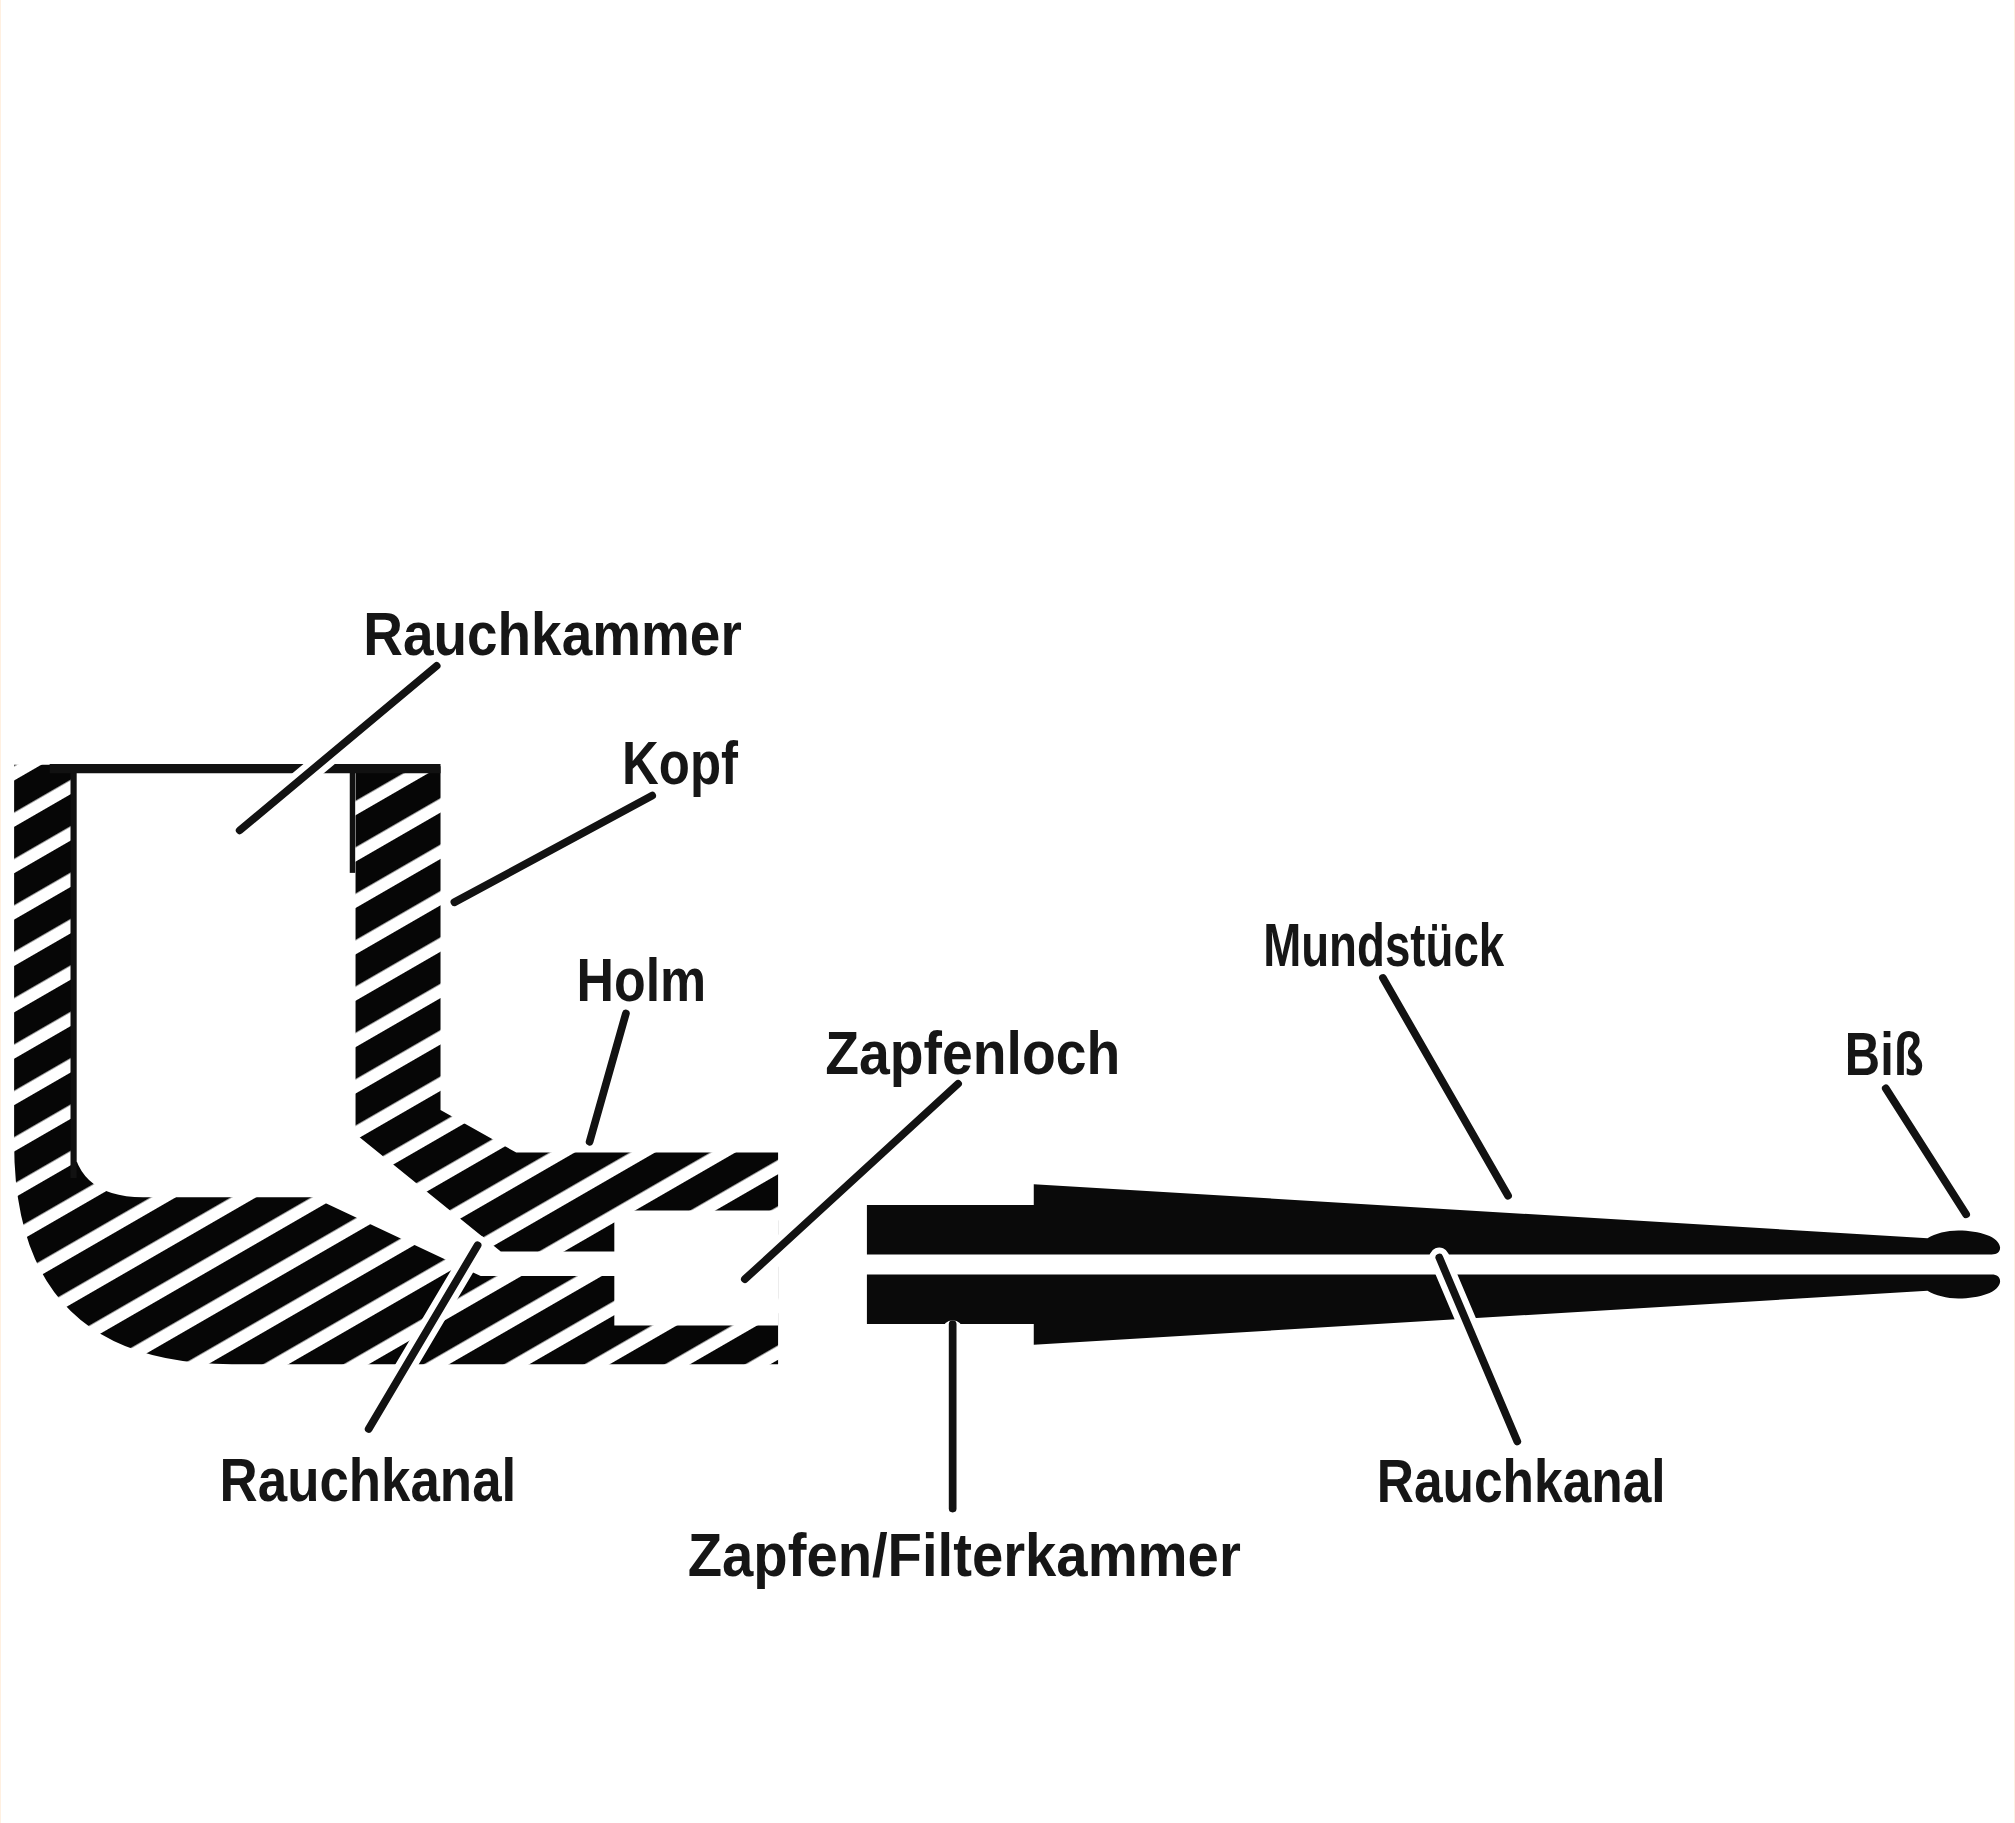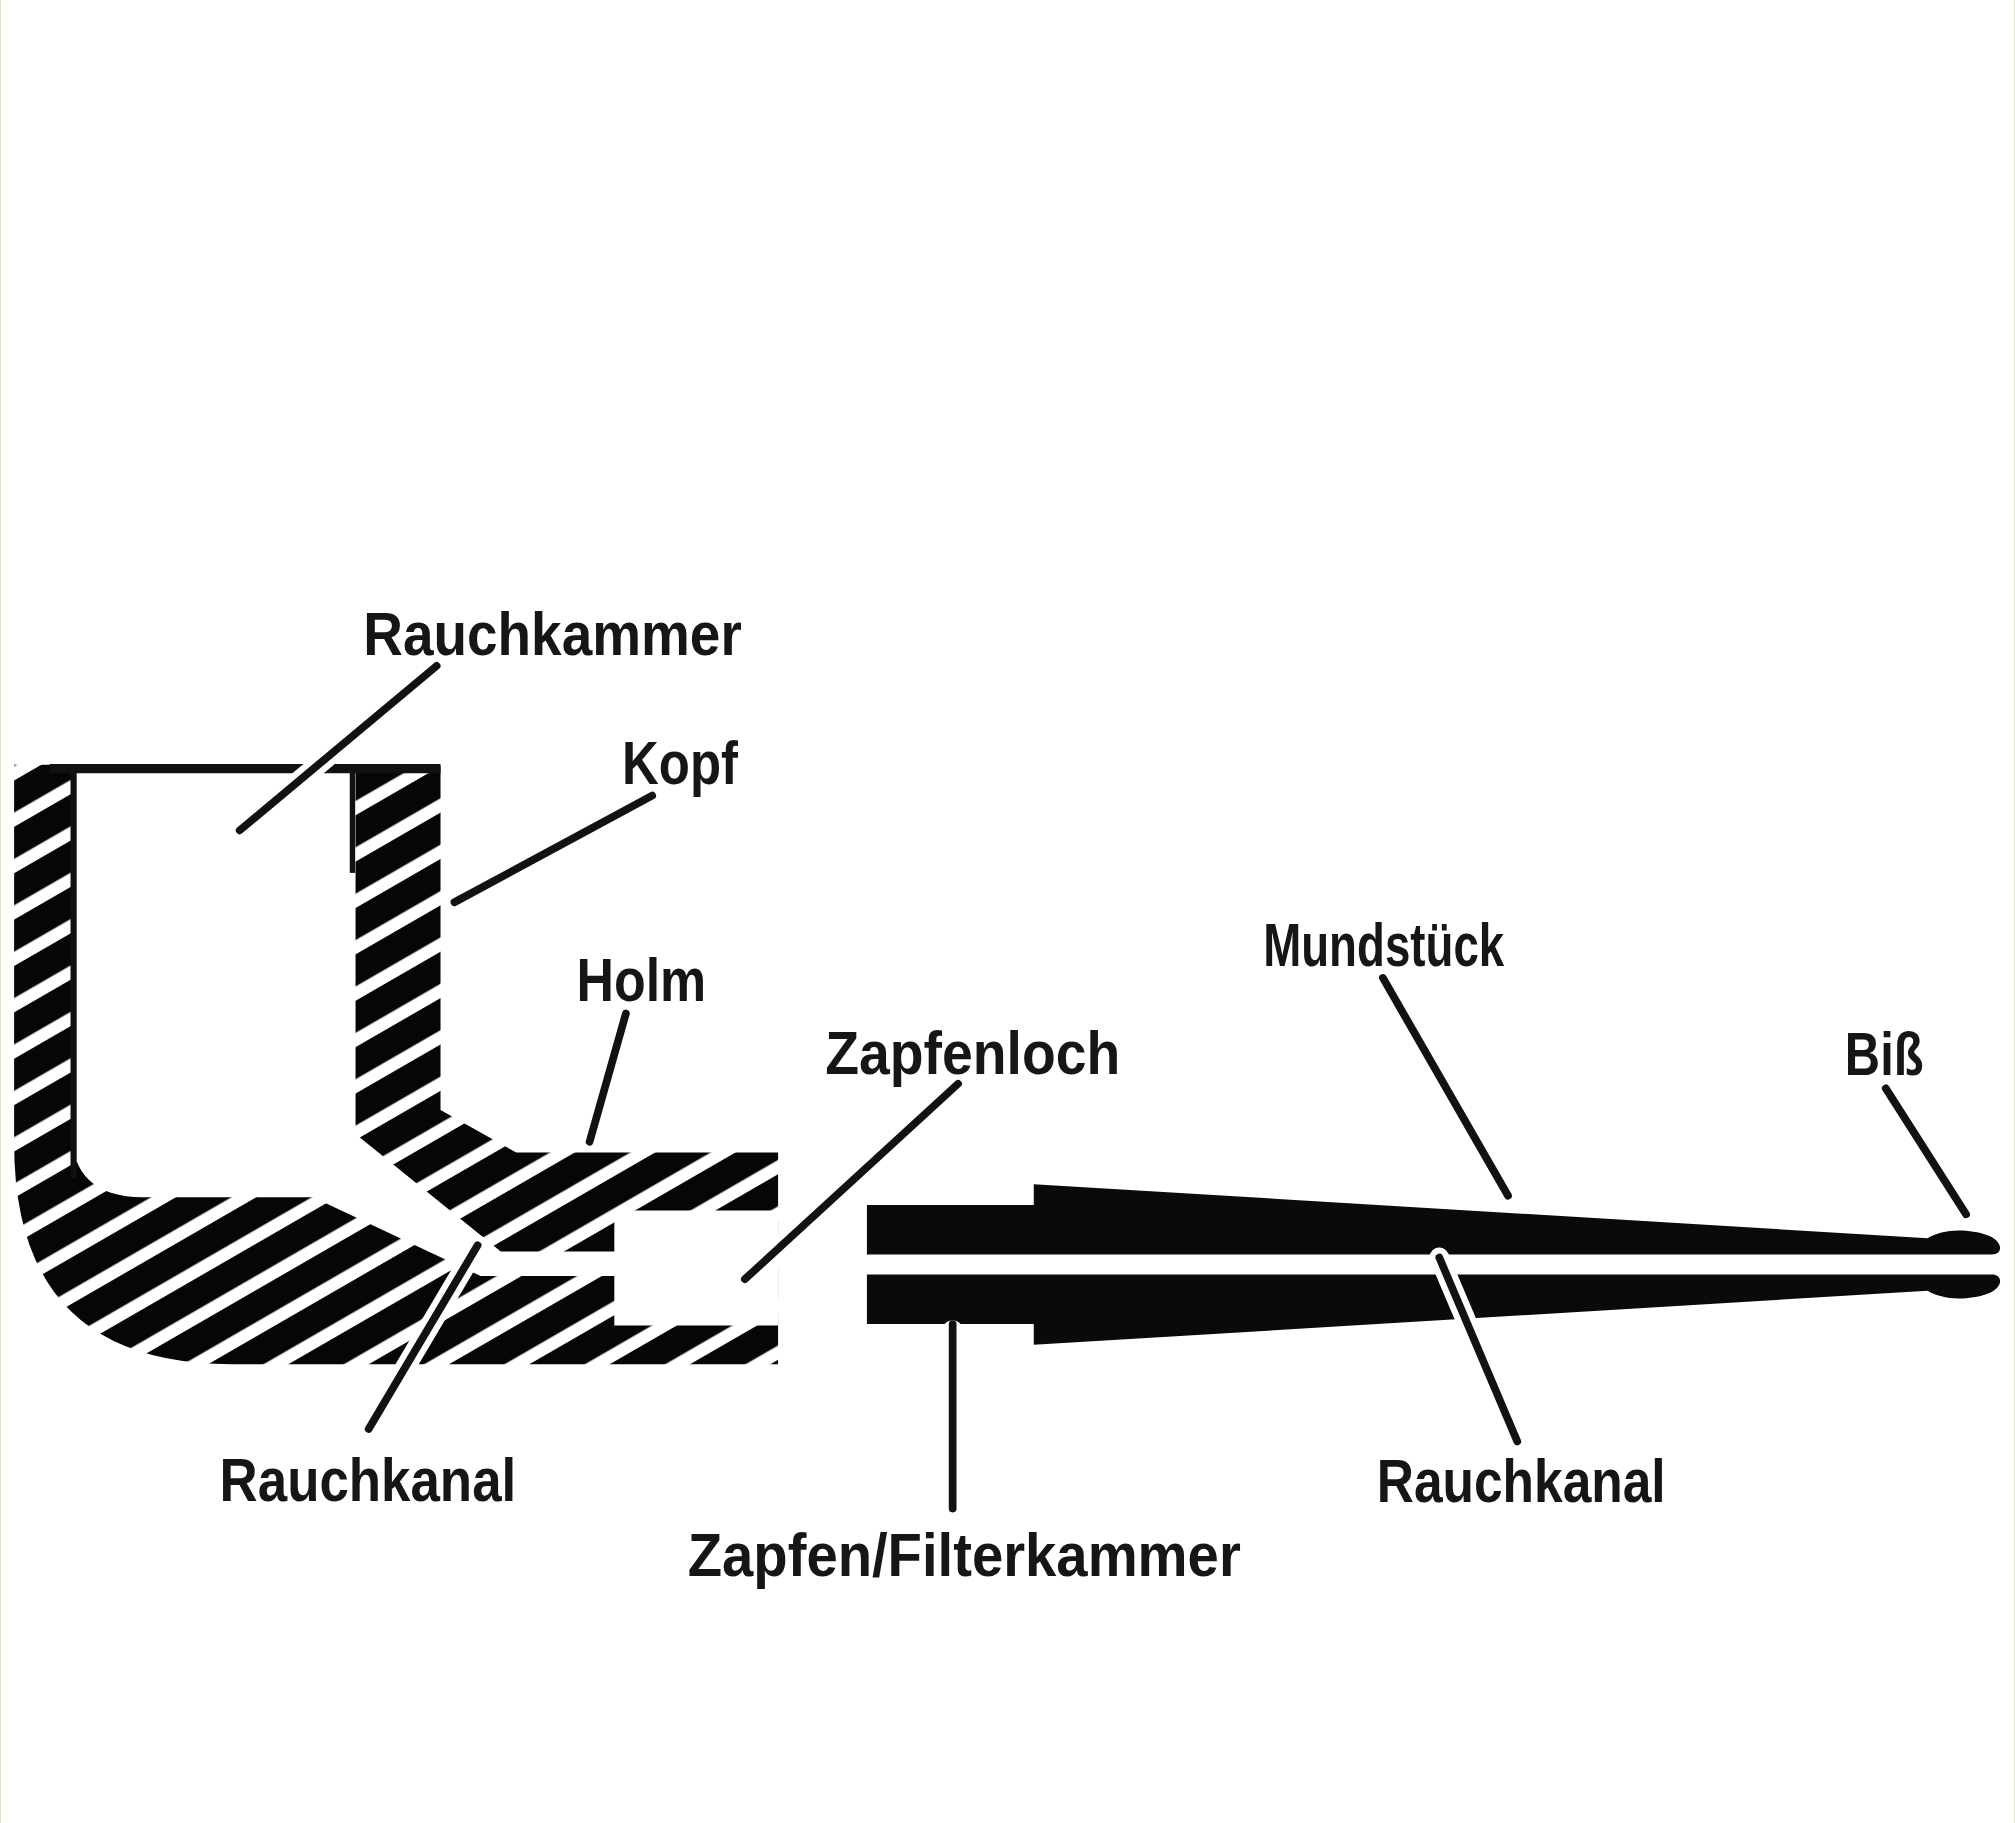--- a/index.html
+++ b/index.html
@@ -1,16 +1,16 @@
 <!DOCTYPE html>
 <html style="font-size:12.4px"><head>
 <meta charset="utf-8">
 <style>
   html,body{margin:0;padding:0;background:#ffffff;}
-  .stage{position:relative;width:2015px;height:1823px;background:#4d7c0f;overflow:hidden;}
+  .stage{position:relative;width:2015px;height:1823px;background:#fdba74;overflow:hidden;}
   svg{display:block;width:2015px;height:1823px;}
   text{font-family:"Liberation Sans","DejaVu Sans",sans-serif;font-weight:bold;fill:#161616;}
 </style>
 </head>
 <body>
 
 <div class="stage">
 <svg viewBox="0 0 2608 2360" xmlns="http://www.w3.org/2000/svg">
 
   <defs>

